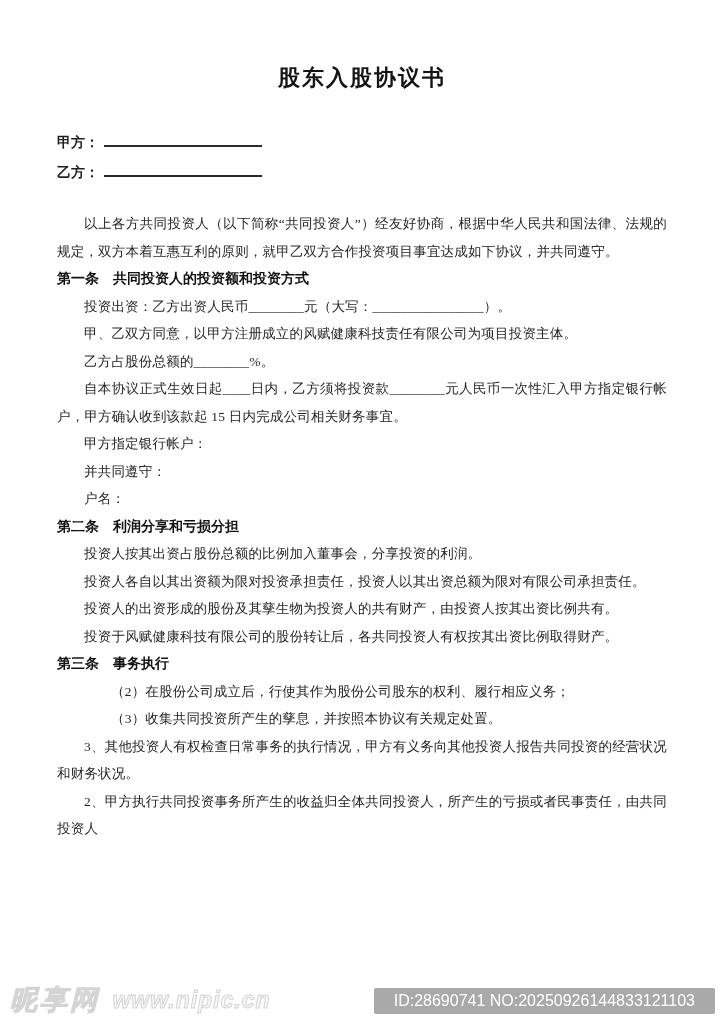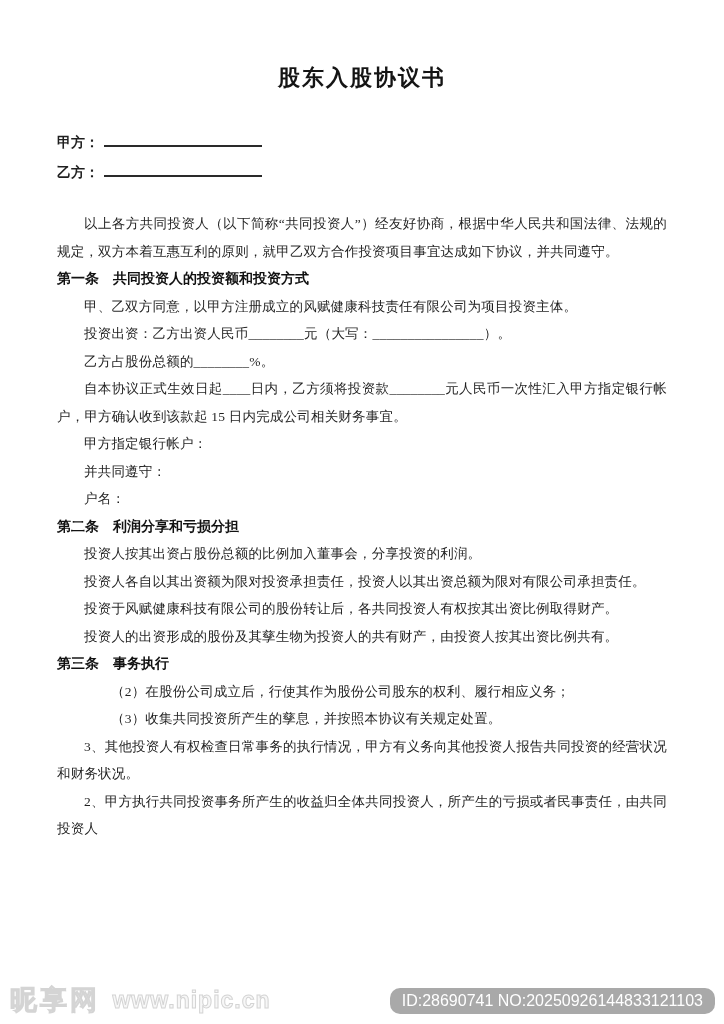--- a/index.html
+++ b/index.html
@@ -62,20 +62,21 @@
     font-size: 14px;
     font-weight: 700;
     line-height: 27.5px;
     color: #121212;
   }
   .footer-watermark {
     position: absolute;
     left: 10px;
     bottom: 6px;
     font-family: "Liberation Sans", sans-serif;
+    font-style: italic;
     font-weight: 700;
     color: #f7f7f7;
     -webkit-text-stroke: 1px #d4d4d4;
     text-stroke: 1px #d4d4d4;
     white-space: nowrap;
     user-select: none;
   }
   .footer-watermark .site-name {
     font-size: 27px;
     letter-spacing: 3px;
@@ -89,22 +90,22 @@
   }
   .id-badge {
     position: absolute;
     right: 9px;
     bottom: 10px;
     background: #a9a9a9;
     color: #ffffff;
     font-family: "Liberation Sans", sans-serif;
     font-size: 16px;
     line-height: 26px;
-    padding: 0 12px;
-    border-radius: 10px;
+    padding: 0 20px;
+    border-radius: 2px;
     white-space: nowrap;
   }
 </style>
 </head>
 <body>
 
 <div class="page">
   <div class="content">
 
     <div class="doc-title">股东入股协议书</div>
@@ -115,35 +116,35 @@
       </div>
       <div class="party-line">
         <span>乙方：</span><span class="blank-line"></span>
       </div>
     </div>
 
     <p class="para intro">以上各方共同投资人（以下简称“共同投资人”）经友好协商，根据中华人民共和国法律、法规的规定，双方本着互惠互利的原则，就甲乙双方合作投资项目事宜达成如下协议，并共同遵守。</p>
 
     <div class="section">
       <div class="section-heading">第一条　共同投资人的投资额和投资方式</div>
+      <p class="para">投资出资：乙方出资人民币________元（大写：________________）。</p>
       <p class="para">甲、乙双方同意，以甲方注册成立的风赋健康科技责任有限公司为项目投资主体。</p>
-      <p class="para">投资出资：乙方出资人民币________元（大写：________________）。</p>
       <p class="para">乙方占股份总额的________%。</p>
       <p class="para">自本协议正式生效日起____日内，乙方须将投资款________元人民币一次性汇入甲方指定银行帐户，甲方确认收到该款起 15 日内完成公司相关财务事宜。</p>
       <p class="para">甲方指定银行帐户：</p>
       <p class="para">并共同遵守：</p>
       <p class="para">户名：</p>
     </div>
 
     <div class="section">
       <div class="section-heading">第二条　利润分享和亏损分担</div>
       <p class="para">投资人按其出资占股份总额的比例加入董事会，分享投资的利润。</p>
       <p class="para">投资人各自以其出资额为限对投资承担责任，投资人以其出资总额为限对有限公司承担责任。</p>
+      <p class="para">投资人的出资形成的股份及其孳生物为投资人的共有财产，由投资人按其出资比例共有。</p>
       <p class="para">投资于风赋健康科技有限公司的股份转让后，各共同投资人有权按其出资比例取得财产。</p>
-      <p class="para">投资人的出资形成的股份及其孳生物为投资人的共有财产，由投资人按其出资比例共有。</p>
     </div>
 
     <div class="section">
       <div class="section-heading">第三条　事务执行</div>
       <p class="para sub">（2）在股份公司成立后，行使其作为股份公司股东的权利、履行相应义务；</p>
       <p class="para sub">（3）收集共同投资所产生的孳息，并按照本协议有关规定处置。</p>
       <p class="para">3、其他投资人有权检查日常事务的执行情况，甲方有义务向其他投资人报告共同投资的经营状况和财务状况。</p>
       <p class="para">2、甲方执行共同投资事务所产生的收益归全体共同投资人，所产生的亏损或者民事责任，由共同投资人</p>
     </div>
 

